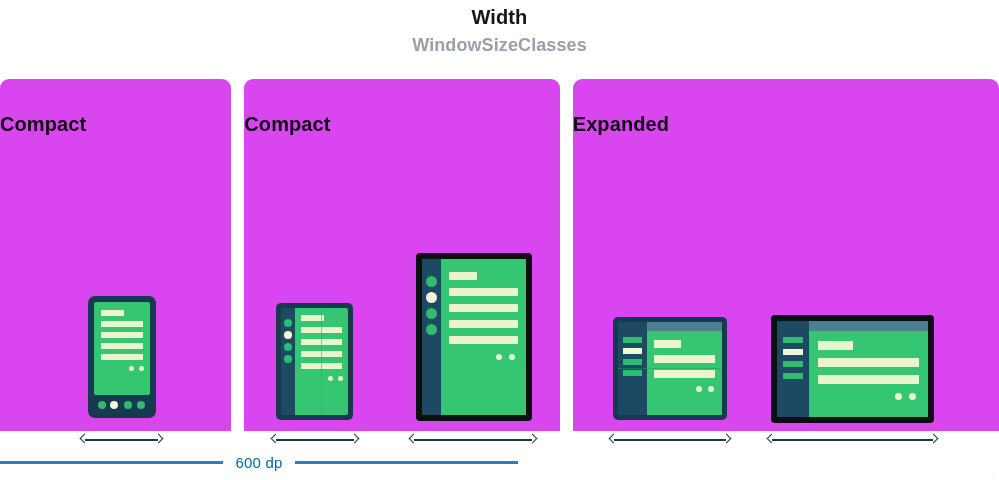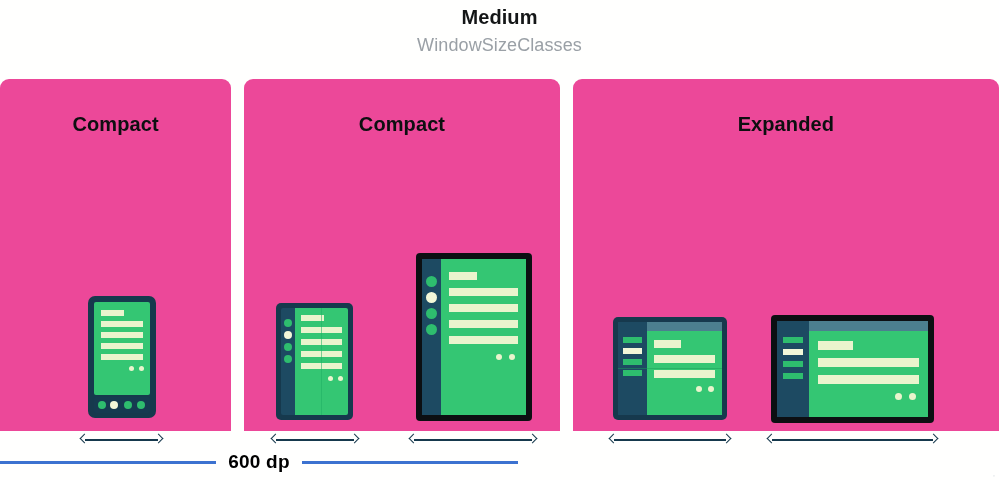--- a/index.html
+++ b/index.html
@@ -9,27 +9,27 @@
     font-family: "Liberation Sans", sans-serif;
     overflow: hidden;
   }
   .page { position: relative; width: 999px; height: 480px; background:#fffffe; }
 
   
   .header { position:absolute; top:0; left:0; width:999px; height:76px;
             display:flex; flex-direction:column; align-items:center;
             justify-content:flex-start; padding-top:4px; }
   .title { font-size:20px; font-weight:700; color:#141617; letter-spacing:.1px; line-height:26px; }
-  .subtitle { font-size:18px; font-weight:400; color:#9aa0a6; line-height:26px; margin-top:2px; letter-spacing:.1px;}
+  .subtitle { font-size:18px; font-weight:700; color:#9aa0a6; line-height:26px; margin-top:2px; letter-spacing:.1px;}
 
   
   .panels { position:absolute; top:79px; left:0; width:999px; height:352px;
             display:flex; gap:13px; }
-  .panel { background:#ec4899; border-radius:9px 9px 0 0; position:relative;
-           display:flex; flex-direction:column; align-items:center; }
+  .panel { background:#d946ef; border-radius:9px 9px 0 0; position:relative;
+           display:flex; flex-direction:column; }
   .panel.compact  { width:242px; }
   .panel.medium   { width:330px; }
   .panel.expanded { width:446px; }
   .panel-title { margin-top:34px; font-size:20px; font-weight:700; color:#0d0f10;
                  letter-spacing:.1px; }
 
   .devices { position:absolute; left:0; top:0; width:100%; height:100%; }
 
   
   .device { position:absolute; }
@@ -51,34 +51,34 @@
   .arrow { position:absolute; height:14px; }
   .arrow .shaft { position:absolute; top:6px; left:5px; right:5px; height:1.6px; background:#16394d; }
   .arrow .head { position:absolute; top:2.2px; width:7px; height:7px;
                  border-left:1.6px solid #16394d; border-bottom:1.6px solid #16394d; }
   .arrow .head.l { left:1px; transform:rotate(45deg); }
   .arrow .head.r { right:1px; transform:rotate(-135deg); }
 
   
   .ruler { position:absolute; height:30px; display:flex; align-items:center; }
   .ruler .line { height:3px; background:#3c72d0; flex:1 1 auto; }
-  .ruler .label { font-size:19px; font-weight:700; color:#000000; padding:0 12px;
+  .ruler .label { font-size:15px; font-weight:400; color:#0369a1; padding:0 12px;
                   white-space:nowrap; letter-spacing:.2px; }
   #ruler600 { left:0; top:447px; width:518px; }
   #ruler840 { left:521px; top:447px; width:478px; }
   .watermark { position:absolute; right:4px; bottom:2px; font-size:4px; color:#b9c3cd;
                letter-spacing:.3px; }
 </style>
 </head>
 <body>
 
 <div class="page">
 
   <div class="header">
-    <div class="title">Medium</div>
+    <div class="title">Width</div>
     <div class="subtitle">WindowSizeClasses</div>
   </div>
 
   <div class="panels">
 
     <div class="panel compact">
       <div class="panel-title">Compact</div>
       <div class="devices">
 
         <div class="device frame-navy" style="left:88px; top:217px; width:68px; height:122px; border-radius:7px;">

